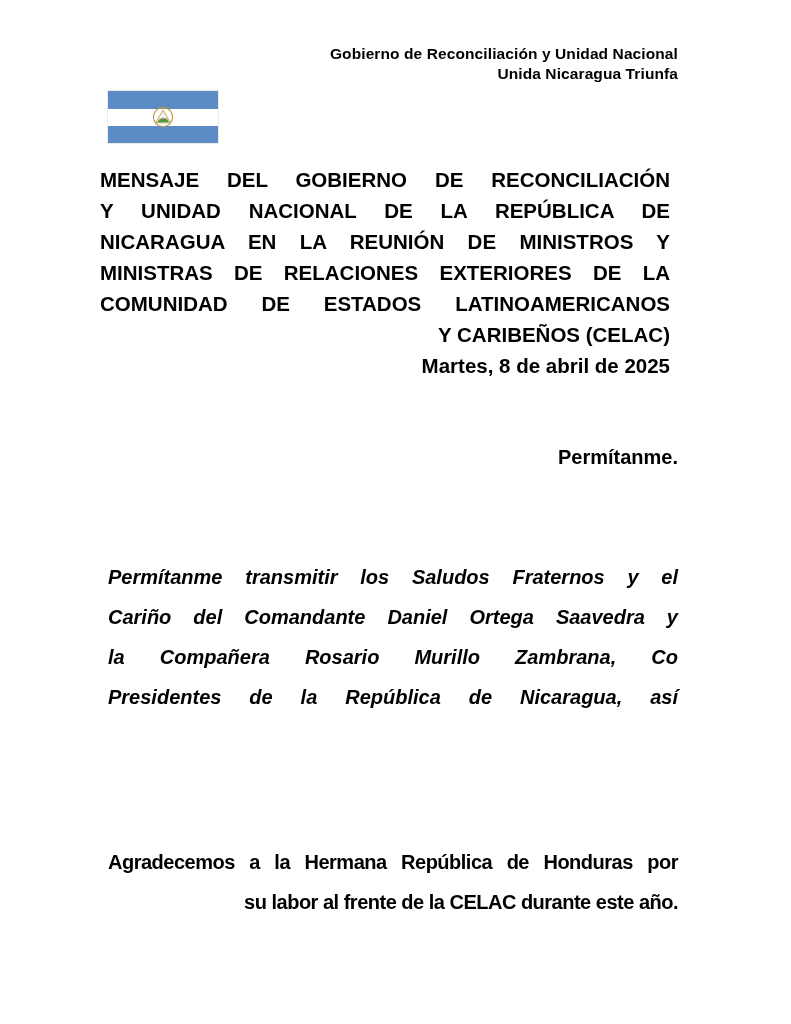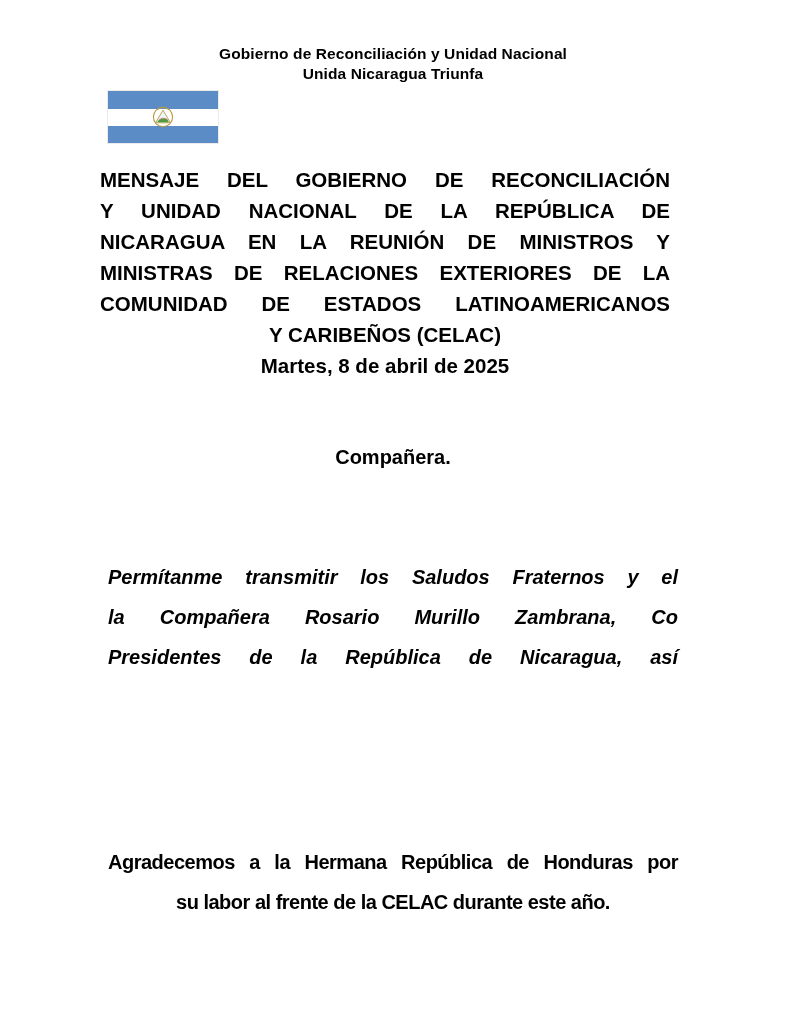--- a/index.html
+++ b/index.html
@@ -73,21 +73,21 @@
   .para {
     position: absolute;
     left: 108px;
     width: 570px;
     font-size: 20px;
     line-height: 40px;
   }
   .para-1 { top: 437px; }
   .para-2 { top: 557px; font-style: italic; }
   .para-3 { top: 842px; letter-spacing: -0.5px; }
-  .line { text-align: center; }
+  .line { text-align: right; }
   .just {
     text-align: justify;
     text-align-last: justify;
   }
 </style>
 </head>
 <body>
 
 <div class="page">
 
@@ -112,25 +112,26 @@
     <div class="line just">MENSAJE DEL GOBIERNO DE RECONCILIACIÓN</div>
     <div class="line just">Y UNIDAD NACIONAL DE LA REPÚBLICA DE</div>
     <div class="line just">NICARAGUA EN LA REUNIÓN DE MINISTROS Y</div>
     <div class="line just">MINISTRAS DE RELACIONES EXTERIORES DE LA</div>
     <div class="line just">COMUNIDAD DE ESTADOS LATINOAMERICANOS</div>
     <div class="line">Y CARIBEÑOS (CELAC)</div>
     <div class="line">Martes, 8 de abril de 2025</div>
   </div>
 
   <div class="para para-1">
-    <div class="line">Compañera.</div>
+    <div class="line">Permítanme.</div>
   </div>
 
   <div class="para para-2">
     <div class="line just">Permítanme transmitir los Saludos Fraternos y el</div>
+    <div class="line just">Cariño del Comandante Daniel Ortega Saavedra y</div>
     <div class="line just">la Compañera Rosario Murillo Zambrana, Co</div>
     <div class="line just">Presidentes de la República de Nicaragua, así</div>
   </div>
 
   <div class="para para-3">
     <div class="line just">Agradecemos a la Hermana República de Honduras por</div>
     <div class="line">su labor al frente de la CELAC durante este año.</div>
   </div>
 
 </div>

